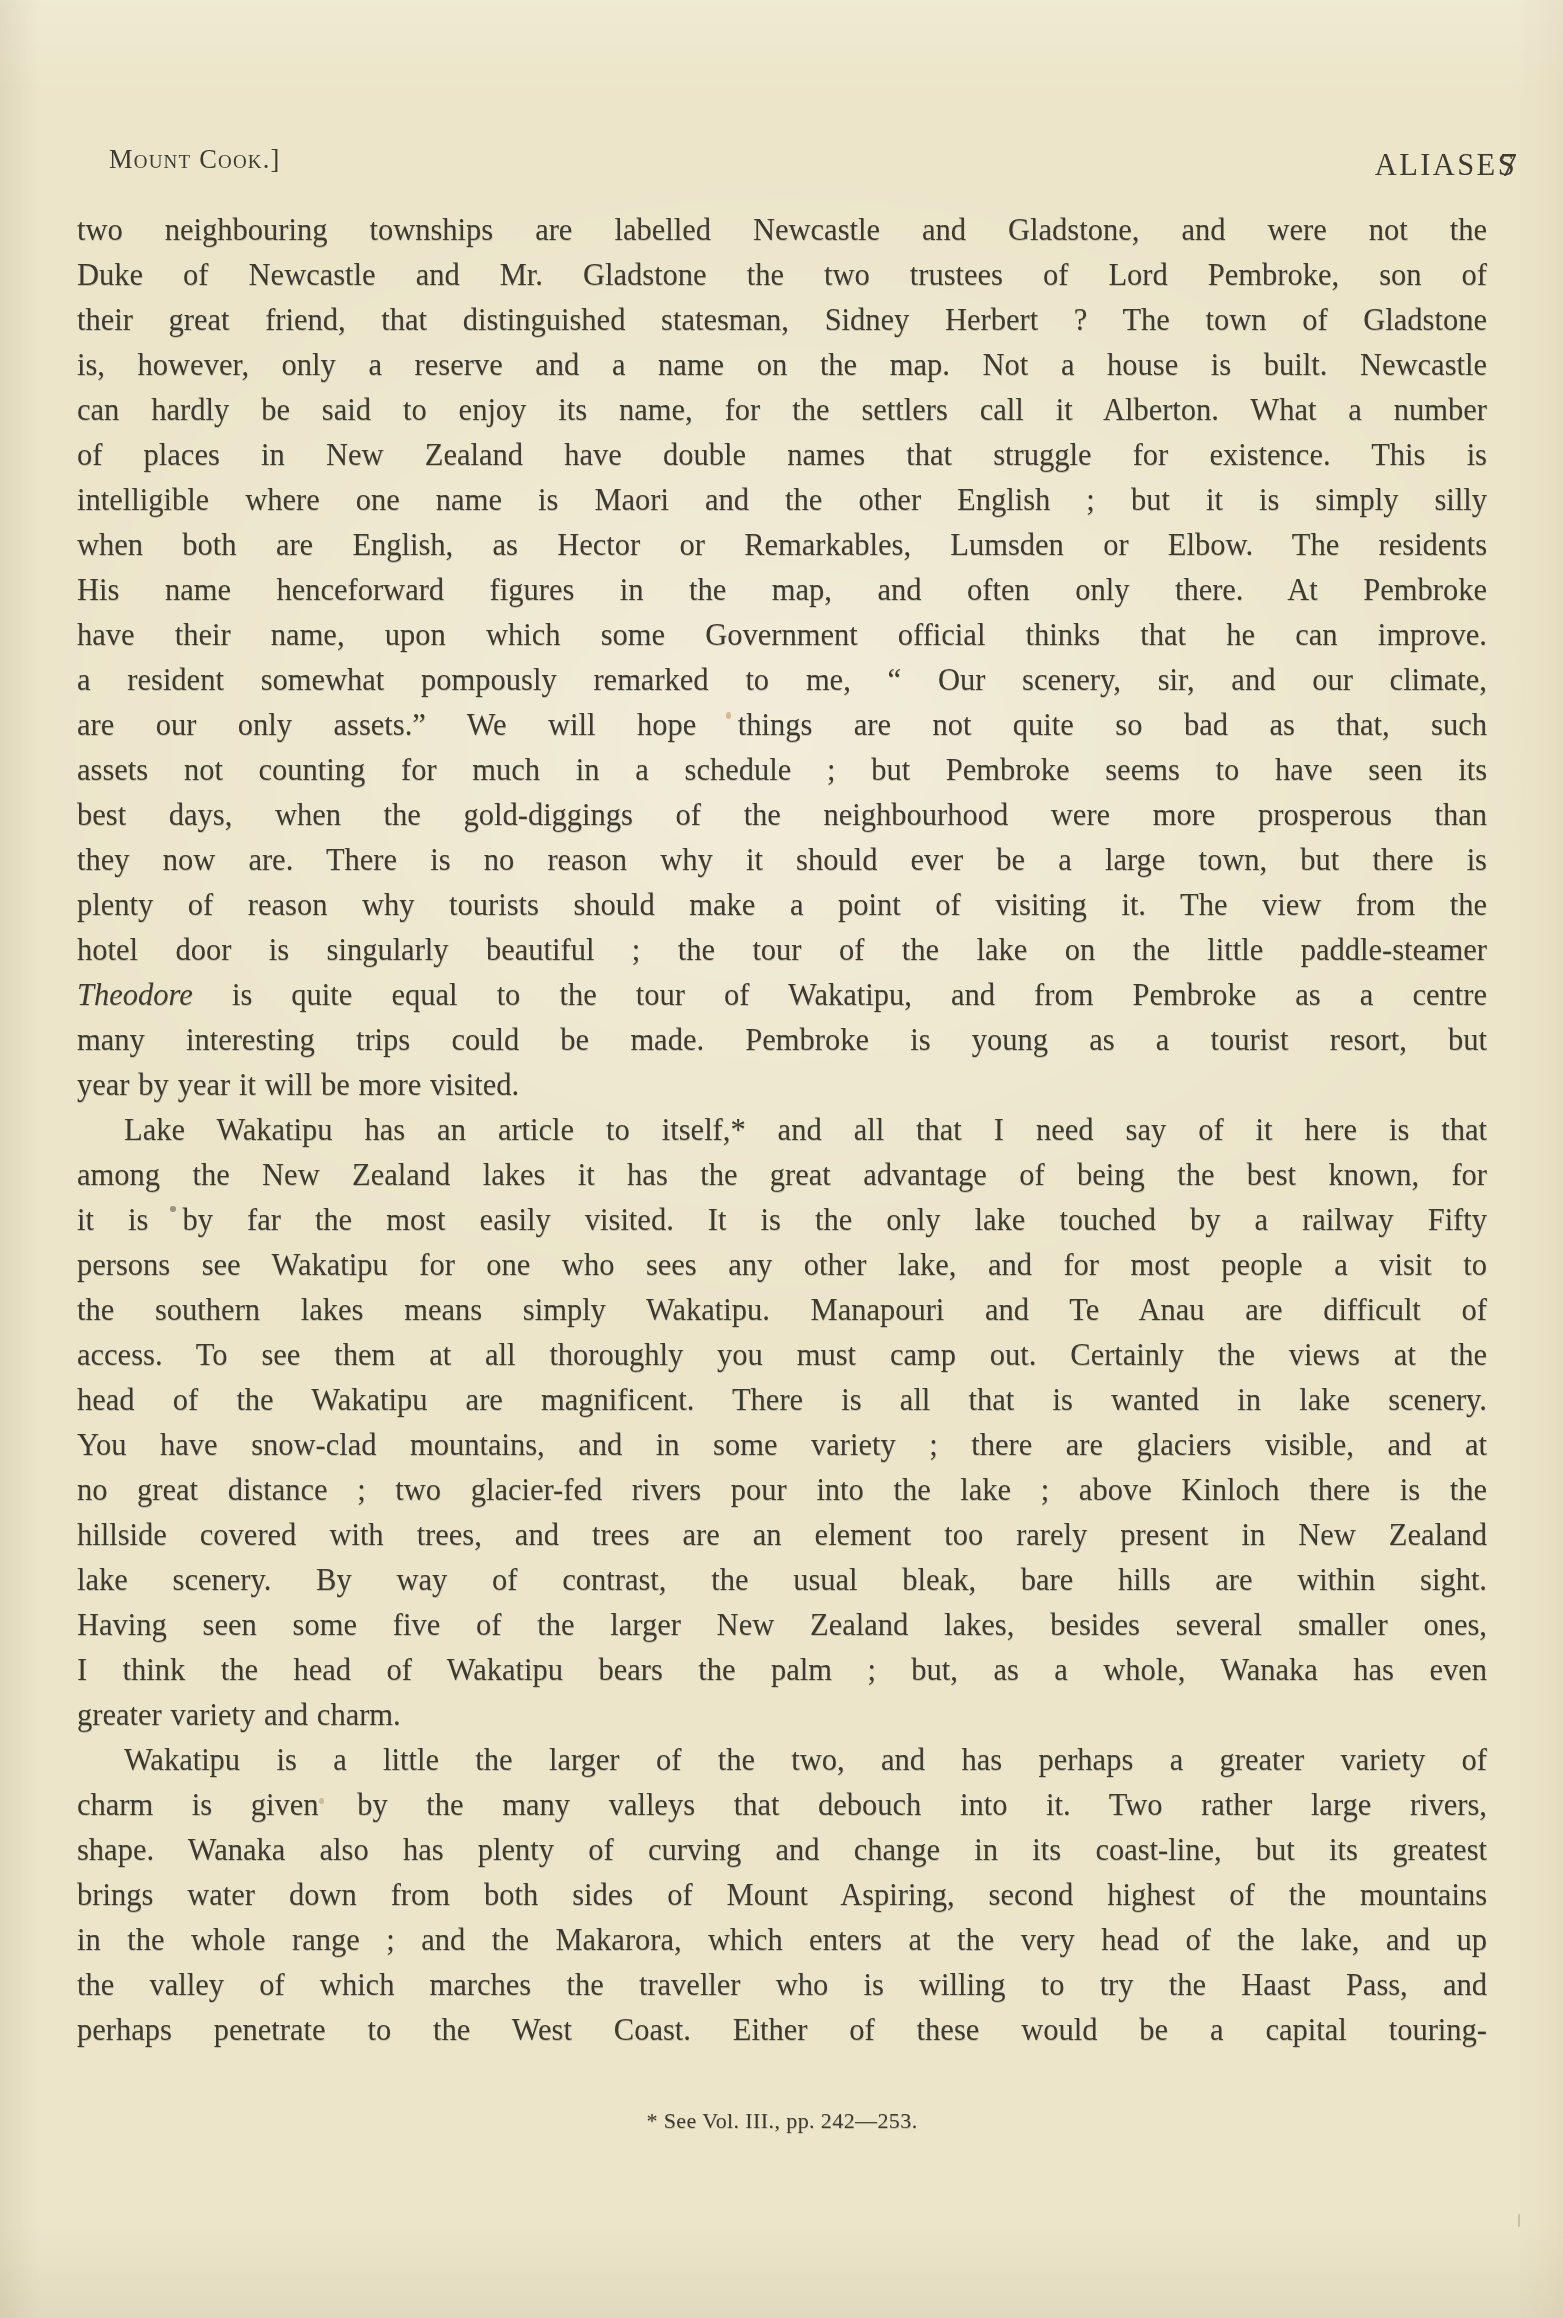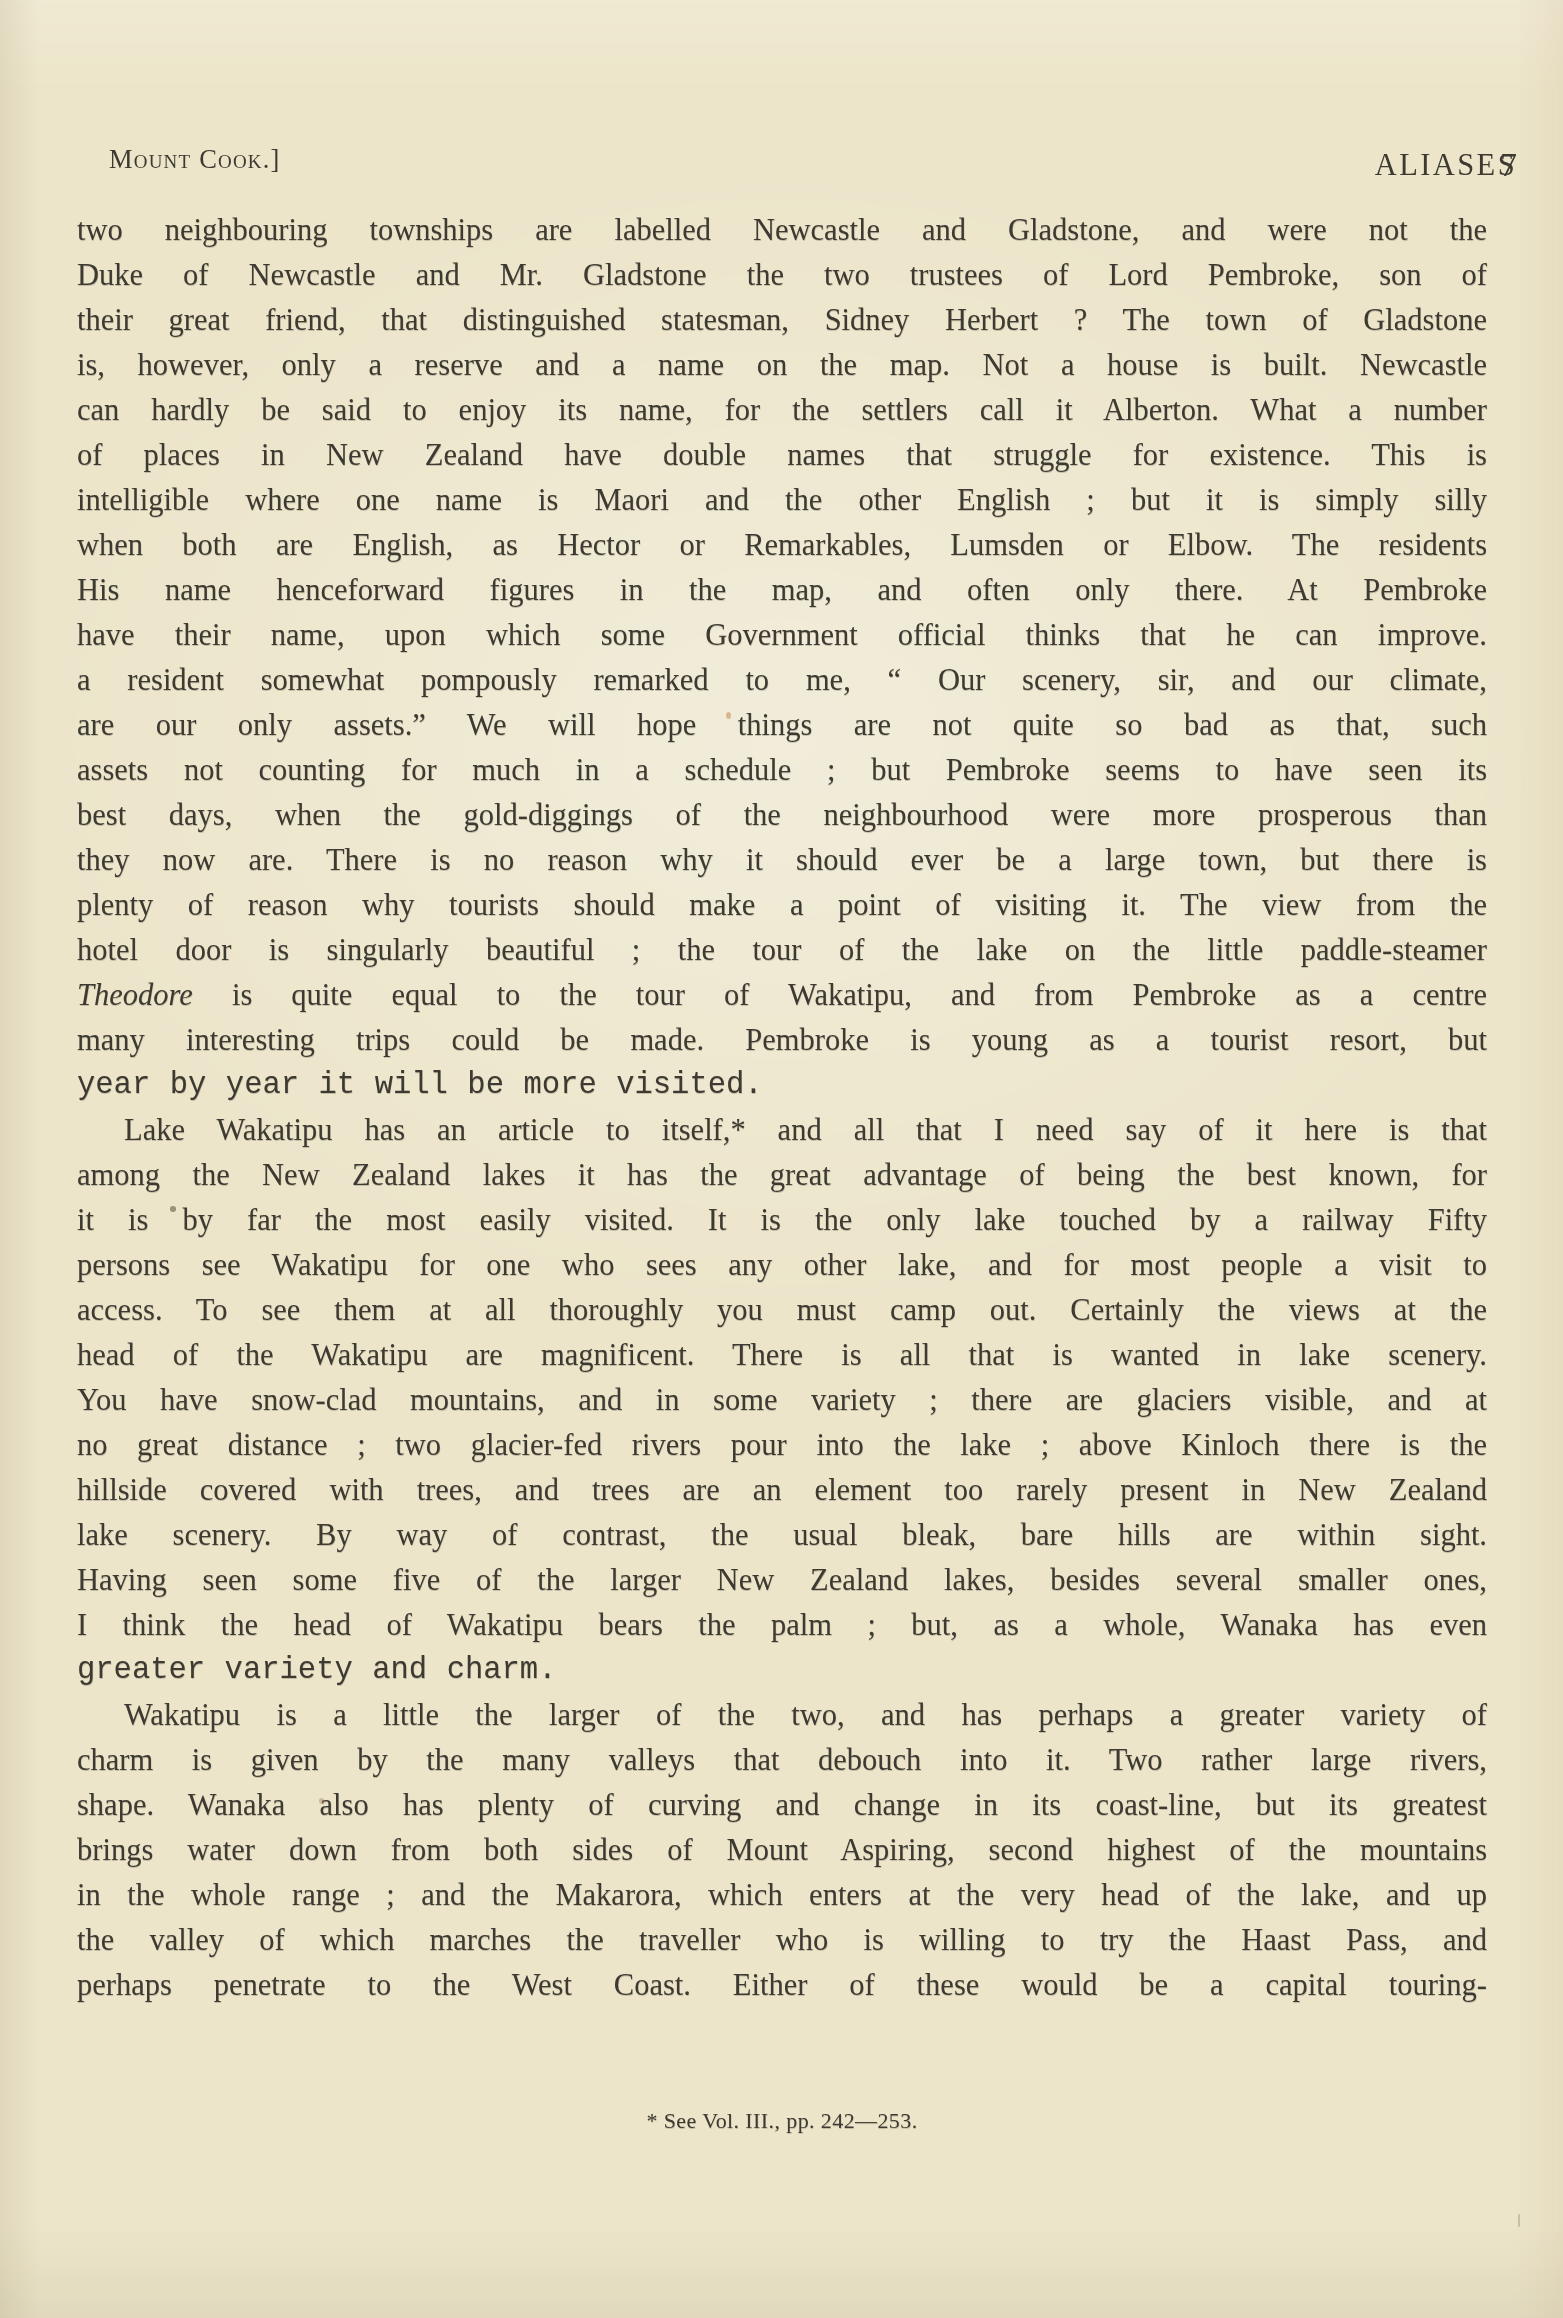--- a/index.html
+++ b/index.html
@@ -64,21 +64,21 @@
     line-height: 45px;
     word-spacing: 1.2px;
     text-shadow: 0.4px 0.6px 0.5px rgba(70,62,48,0.25);
   }
   .para { margin: 0; }
   .line {
     text-align: justify;
     text-align-last: justify;
     white-space: normal;
   }
-  .line.last { text-align-last: left; font-family: Liberation Mono, monospace; }
+  .line.last { text-align-last: left; }
   .para.indent .line.first { text-indent: 47px; }
   .line i { font-style: italic; }
 
   .footnote {
     position: absolute;
     left: 77px;
     top: 2108px;
     width: 1410px;
     text-align: center;
     font-size: 22px;
@@ -128,20 +128,21 @@
         <div class="line"><span>hotel door is singularly beautiful ; the tour of the lake on the little paddle-steamer</span></div>
         <div class="line"><i>Theodore</i><span> is quite equal to the tour of Wakatipu, and from Pembroke as a centre</span></div>
         <div class="line"><span>many interesting trips could be made.  Pembroke is young as a tourist resort, but</span></div>
         <div class="line last"><span>year by year it will be more visited.</span></div>
       </div>
       <div class="para indent">
         <div class="line first"><span>Lake Wakatipu has an article to itself,* and all that I need say of it here is that</span></div>
         <div class="line"><span>among the New Zealand lakes it has the great advantage of being the best known, for</span></div>
         <div class="line"><span>it is by far the most easily visited.  It is the only lake touched by a railway  Fifty</span></div>
         <div class="line"><span>persons see Wakatipu for one who sees any other lake, and for most people a visit to</span></div>
+        <div class="line"><span>the southern lakes means simply Wakatipu.  Manapouri and Te Anau are difficult of</span></div>
         <div class="line"><span>access.  To see them at all thoroughly you must camp out.  Certainly the views at the</span></div>
         <div class="line"><span>head of the Wakatipu are magnificent.  There is all that is wanted in lake scenery.</span></div>
         <div class="line"><span>You have snow-clad mountains, and in some variety ; there are glaciers visible, and at</span></div>
         <div class="line"><span>no great distance ; two glacier-fed rivers pour into the lake ; above Kinloch there is the</span></div>
         <div class="line"><span>hillside covered with trees, and trees are an element too rarely present in New Zealand</span></div>
         <div class="line"><span>lake scenery.  By way of contrast, the usual bleak, bare hills are within sight.</span></div>
         <div class="line"><span>Having seen some five of the larger New Zealand lakes, besides several smaller ones,</span></div>
         <div class="line"><span>I think the head of Wakatipu bears the palm ; but, as a whole, Wanaka has even</span></div>
         <div class="line last"><span>greater variety and charm.</span></div>
       </div>

